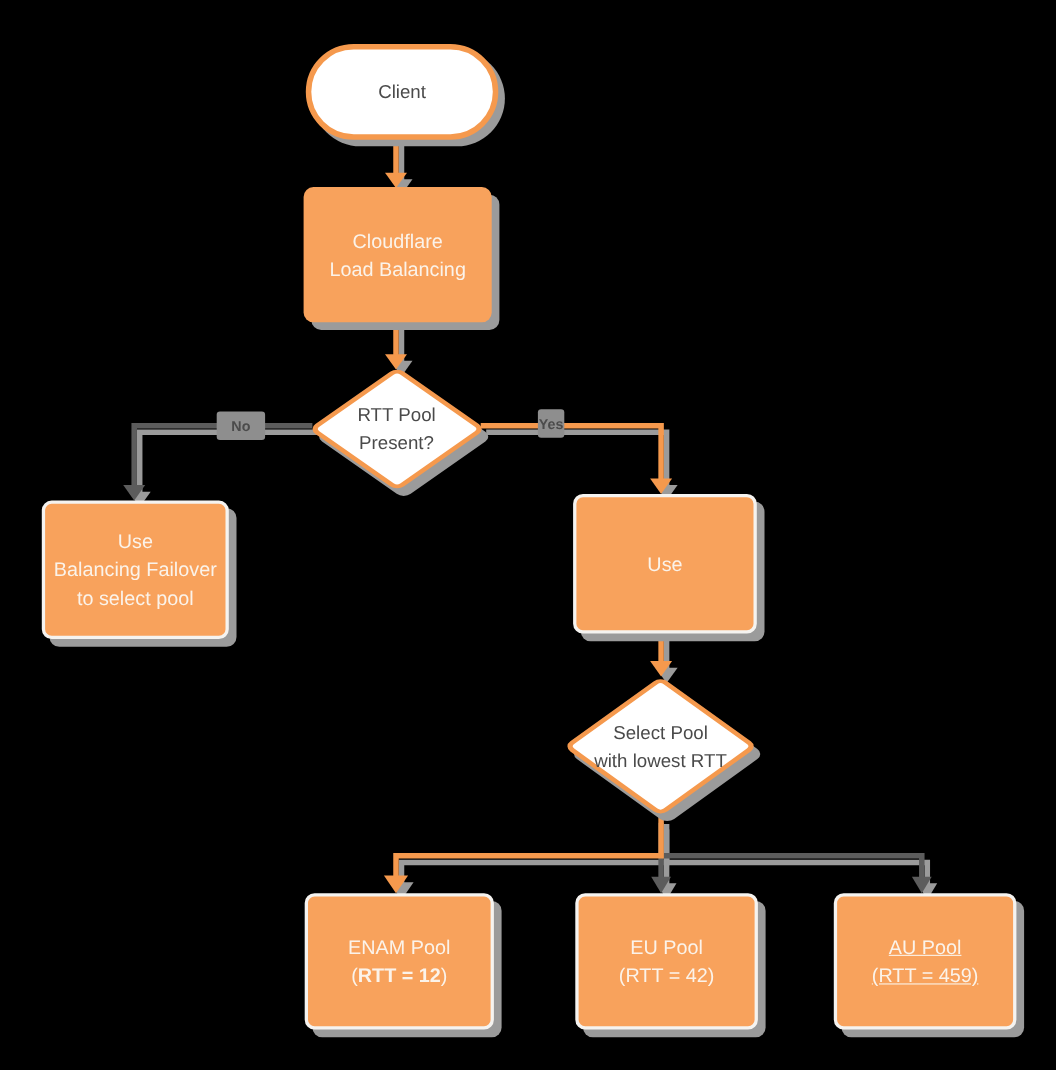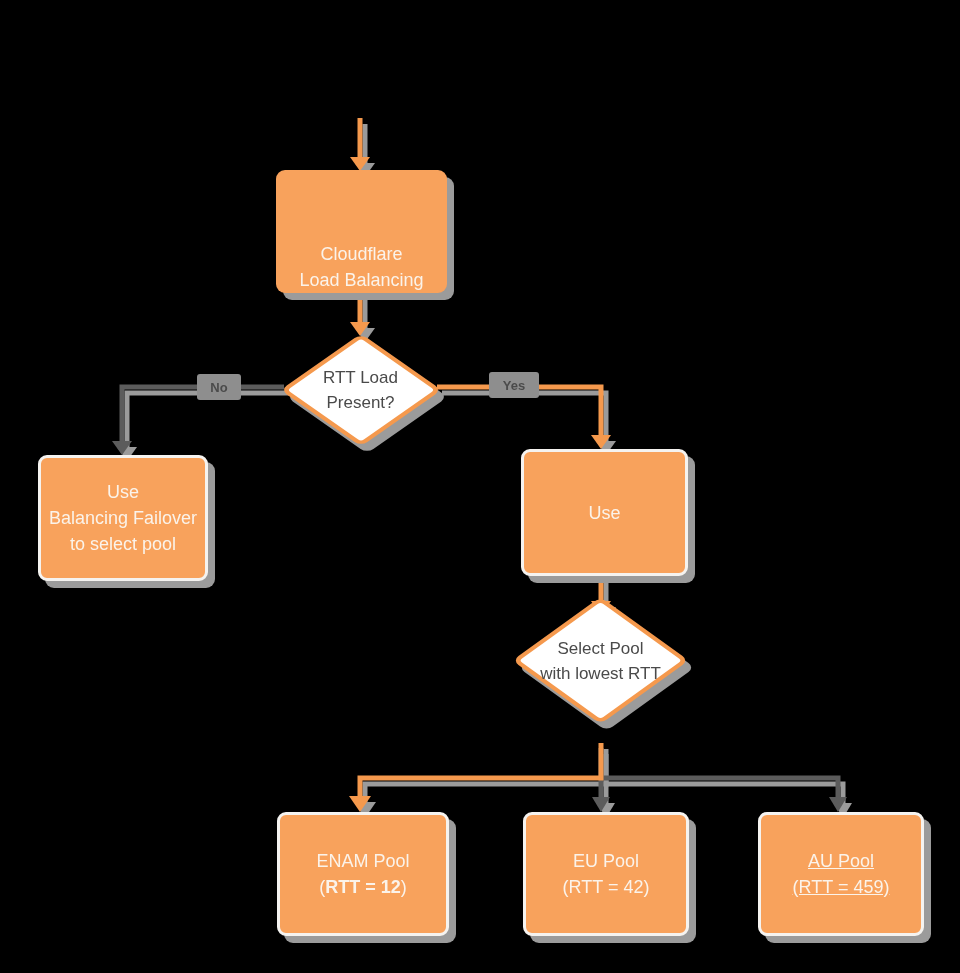--- a/index.html
+++ b/index.html
@@ -100,55 +100,58 @@
     </g>
     <g fill="#F5994D">
       <polygon points="350,157 370,157 360,171"></polygon>
       <polygon points="350,322 370,322 360,336"></polygon>
       <polygon points="591,435 611,435 601,449"></polygon>
       <polygon points="591,601 611,601 601,615"></polygon>
       <polygon points="349,796 371,796 360,812"></polygon>
     </g>
   </svg>
 
+  <div class="node stadium" style="left:278px;top:40px;width:165px;height:77px;">
+    <div class="label">Client</div>
+  </div>
 
-  <div class="node box" style="left:276px;top:170px;width:171px;height:123px;align-items:flex-end;">
+  <div class="node box" style="left:276px;top:170px;width:171px;height:123px;">
     <div class="label">
       <div>Cloudflare</div>
       <div>Load Balancing</div>
     </div>
   </div>
 
   <div class="node diamond" style="left:280px;top:333px;width:161px;height:113px;">
     <div class="dshape dshadow" style="width:114px;height:114px;margin:-57px 0 0 -57px;transform:translate(6px,7px) scaleY(0.70) rotate(45deg);"></div>
     <div class="dshape dbody" style="width:114px;height:114px;margin:-57px 0 0 -57px;transform:scaleY(0.70) rotate(45deg);"></div>
     <div class="label">
-      <div>RTT Load</div>
+      <div>RTT Pool</div>
       <div>Present?</div>
     </div>
   </div>
 
   <div class="edge-label" style="left:197px;top:374px;width:44px;height:26px;">No</div>
-  <div class="edge-label" style="left:489px;top:372px;width:50px;height:26px;">Yes</div>
+  <div class="edge-label" style="left:489px;top:372px;width:24px;height:26px;">Yes</div>
 
   <div class="node box bordered" style="left:38px;top:455px;width:164px;height:120px;">
     <div class="label">
       <div>Use</div>
       <div>Balancing Failover</div>
       <div>to select pool</div>
     </div>
   </div>
 
   <div class="node box bordered" style="left:521px;top:449px;width:161px;height:121px;">
     <div class="label">
       <div>Use</div>
     </div>
   </div>
 
-  <div class="node diamond" style="left:512px;top:597px;width:177px;height:127px;">
+  <div class="node diamond" style="left:512px;top:615px;width:177px;height:127px;">
     <div class="dshape dshadow" style="width:125px;height:125px;margin:-63px 0 0 -63px;transform:translate(6px,7px) scaleY(0.72) rotate(45deg);"></div>
     <div class="dshape dbody" style="width:125px;height:125px;margin:-63px 0 0 -63px;transform:scaleY(0.72) rotate(45deg);"></div>
     <div class="label">
       <div>Select Pool</div>
       <div>with lowest RTT</div>
     </div>
   </div>
 
   <div class="node box bordered" style="left:277px;top:812px;width:166px;height:118px;">
     <div class="label">

